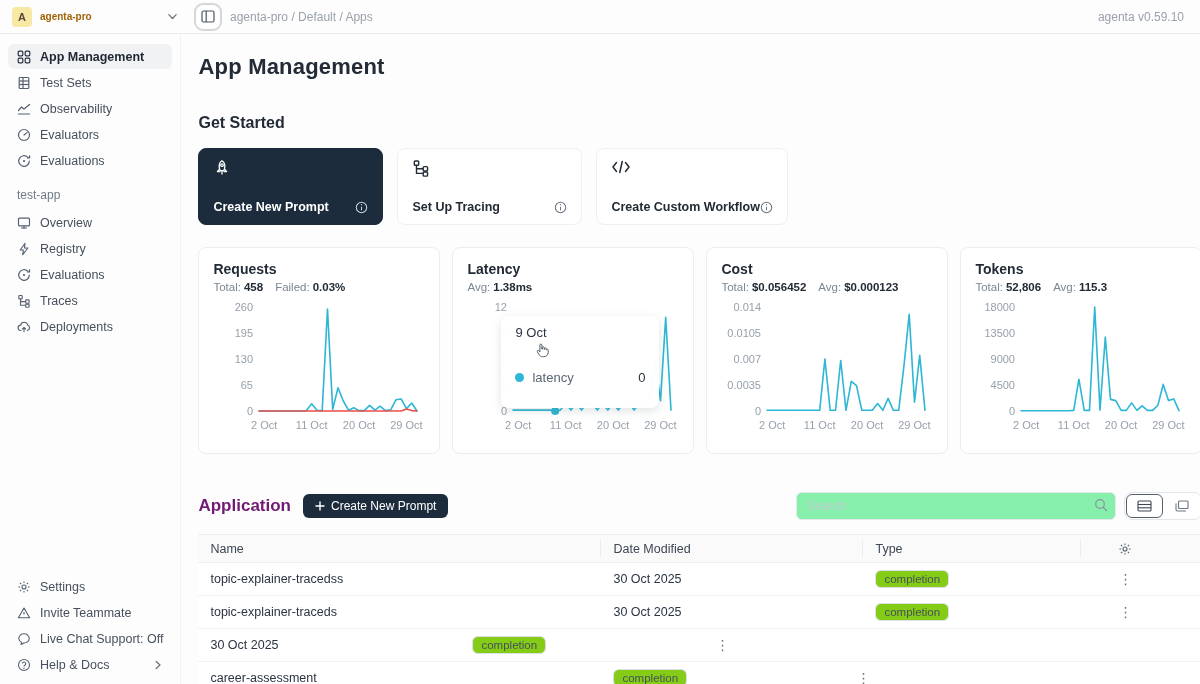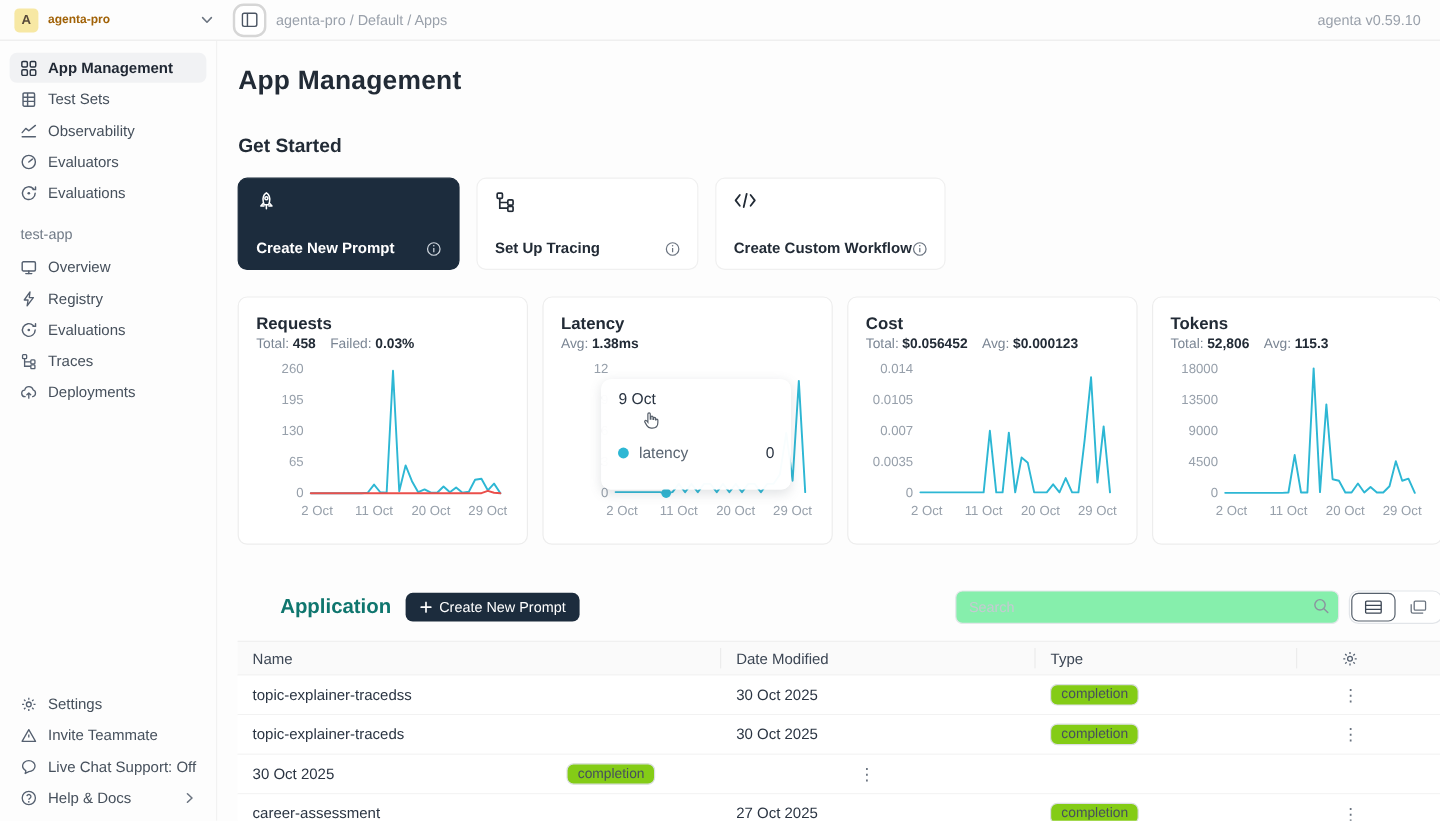--- a/index.html
+++ b/index.html
@@ -57,21 +57,21 @@
     background:rgba(255,255,255,.97); border-radius:8px; box-shadow:0 3px 10px rgba(90,100,110,.18);
     padding:9px 14px; z-index:5; }
   .tt-date { font-size:13px; font-weight:500; color:#2a3442; }
   .tt-row { display:flex; align-items:center; gap:8px; margin-top:30px; font-size:13px; color:#5a6572; }
   .tt-dot { width:9px; height:9px; border-radius:50%; background:#2db7d4; }
   .tt-val { margin-left:auto; color:#2a3442; font-weight:500; }
   .tt-cursor { position:absolute; left:34px; top:26px; }
 
   
   .app-header { display:flex; align-items:center; margin-top:38px; }
-  .app-title { font-size:17px; font-weight:600; color:#0f766e;margin-left:35px; }
+  .app-title { font-size:17px; font-weight:600; color:#701a75; }
   .create-btn { margin-left:12px; background:#1c2c3d; color:#fff; border:none; border-radius:6px;
     height:24px; padding:0 12px; font-size:12px; font-family:inherit; display:flex; align-items:center; gap:6px; cursor:pointer; }
   .app-header-right { margin-left:auto; display:flex; align-items:center; gap:8px; }
   .search-wrap { position:relative; }
   .search-input { width:320px; height:28px; border:1px solid #e4e7ea; border-radius:6px; padding:0 30px 0 10px;
     font-size:12px; font-family:inherit; color:#2a3442; background:#86efac; outline:none; }
   .search-input::placeholder { color:#c4cad1; }
   .search-icon { position:absolute; right:8px; top:6px; }
   .view-toggle { display:flex; border:1px solid #e2e5e9; border-radius:8px; background:#fff; padding:1px; height:28px; }
   .vt-btn { width:37px; display:flex; align-items:center; justify-content:center; border-radius:6px; cursor:pointer; }
@@ -499,21 +499,20 @@
           </div>
           <div class="t-row">
             <div class="col-date">30 Oct 2025</div>
             <div class="col-type"><span class="badge">completion</span></div>
             <div class="col-actions">
               <span class="dots">⋮</span>
             </div>
           </div>
           <div class="t-row">
             <div class="col-name">career-assessment</div>
-            <div class="col-date">27 Oct 2025</div>
             <div class="col-type"><span class="badge">completion</span></div>
             <div class="col-actions">
               <span class="dots">⋮</span>
             </div>
           </div>
         </div>
     </div>
   </div>
 </div>
 

